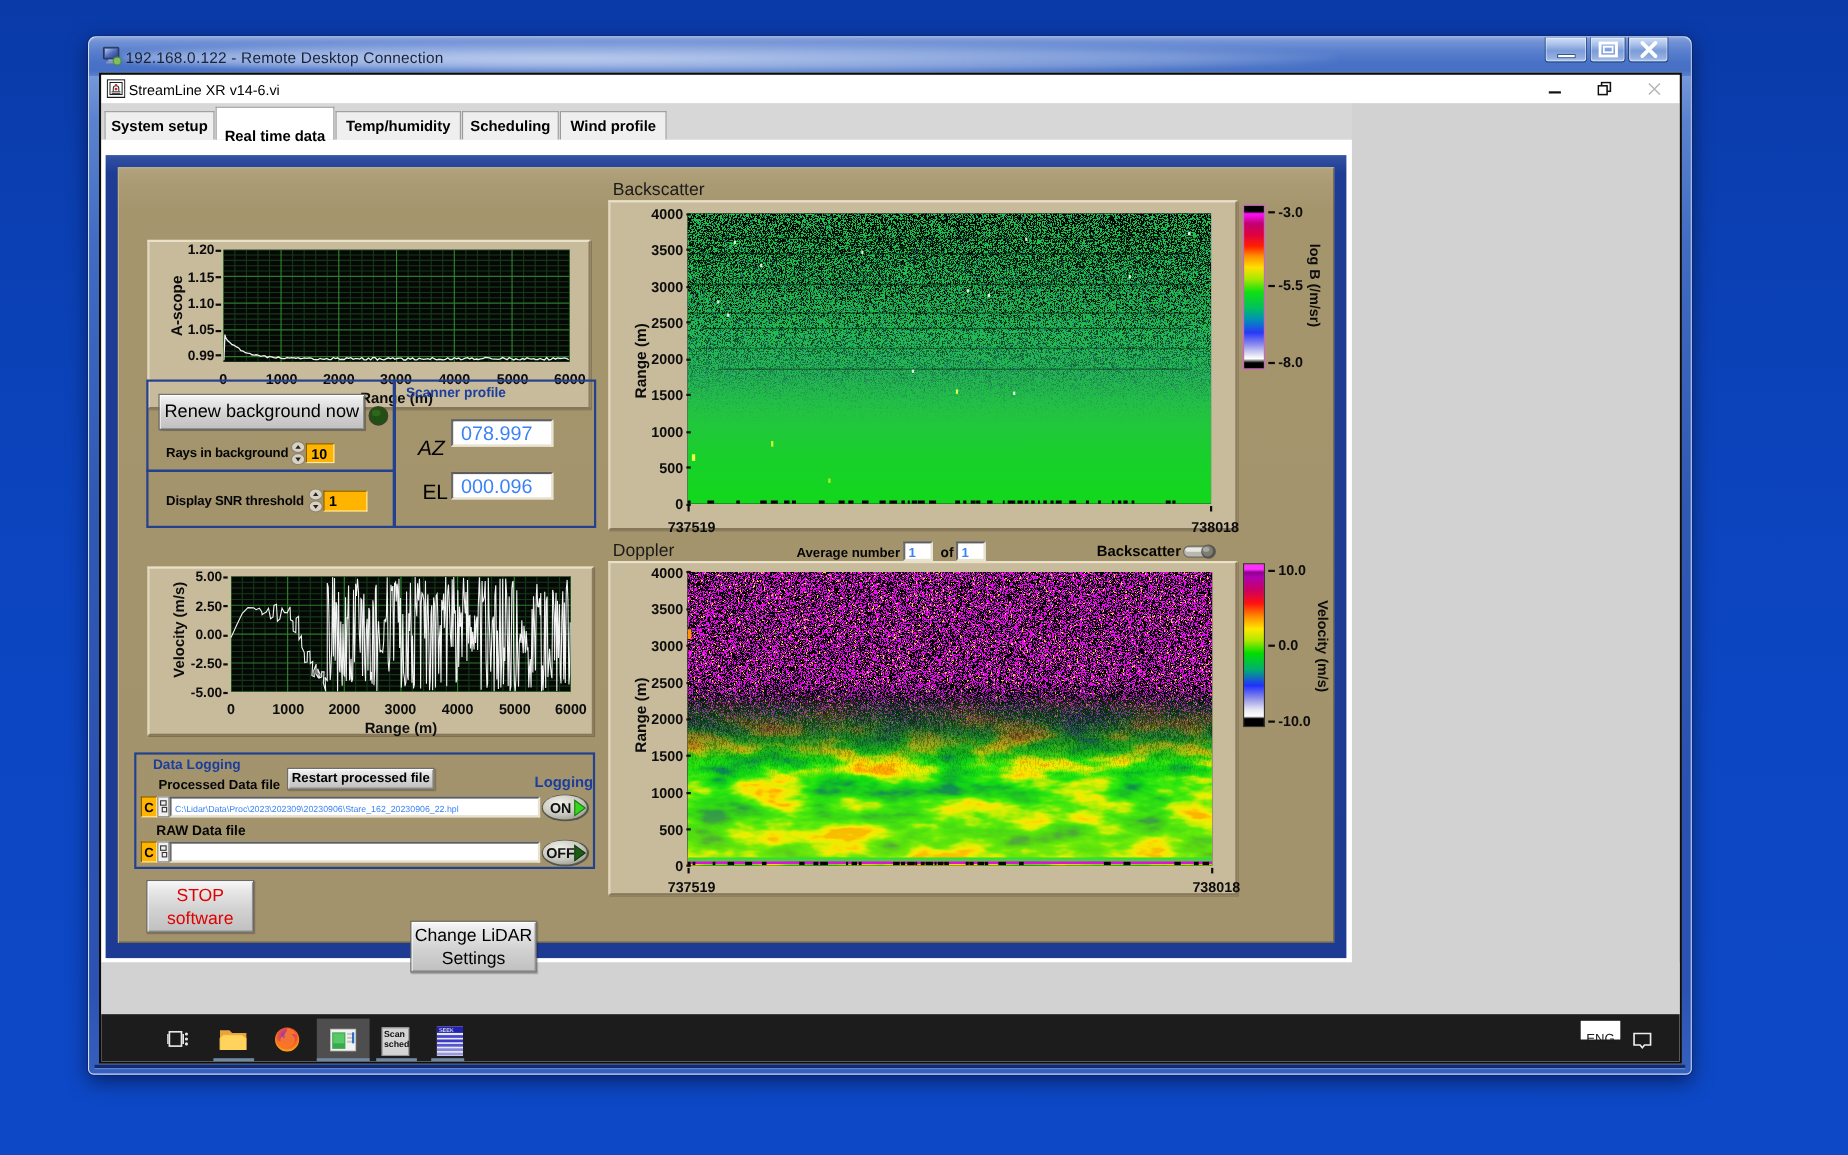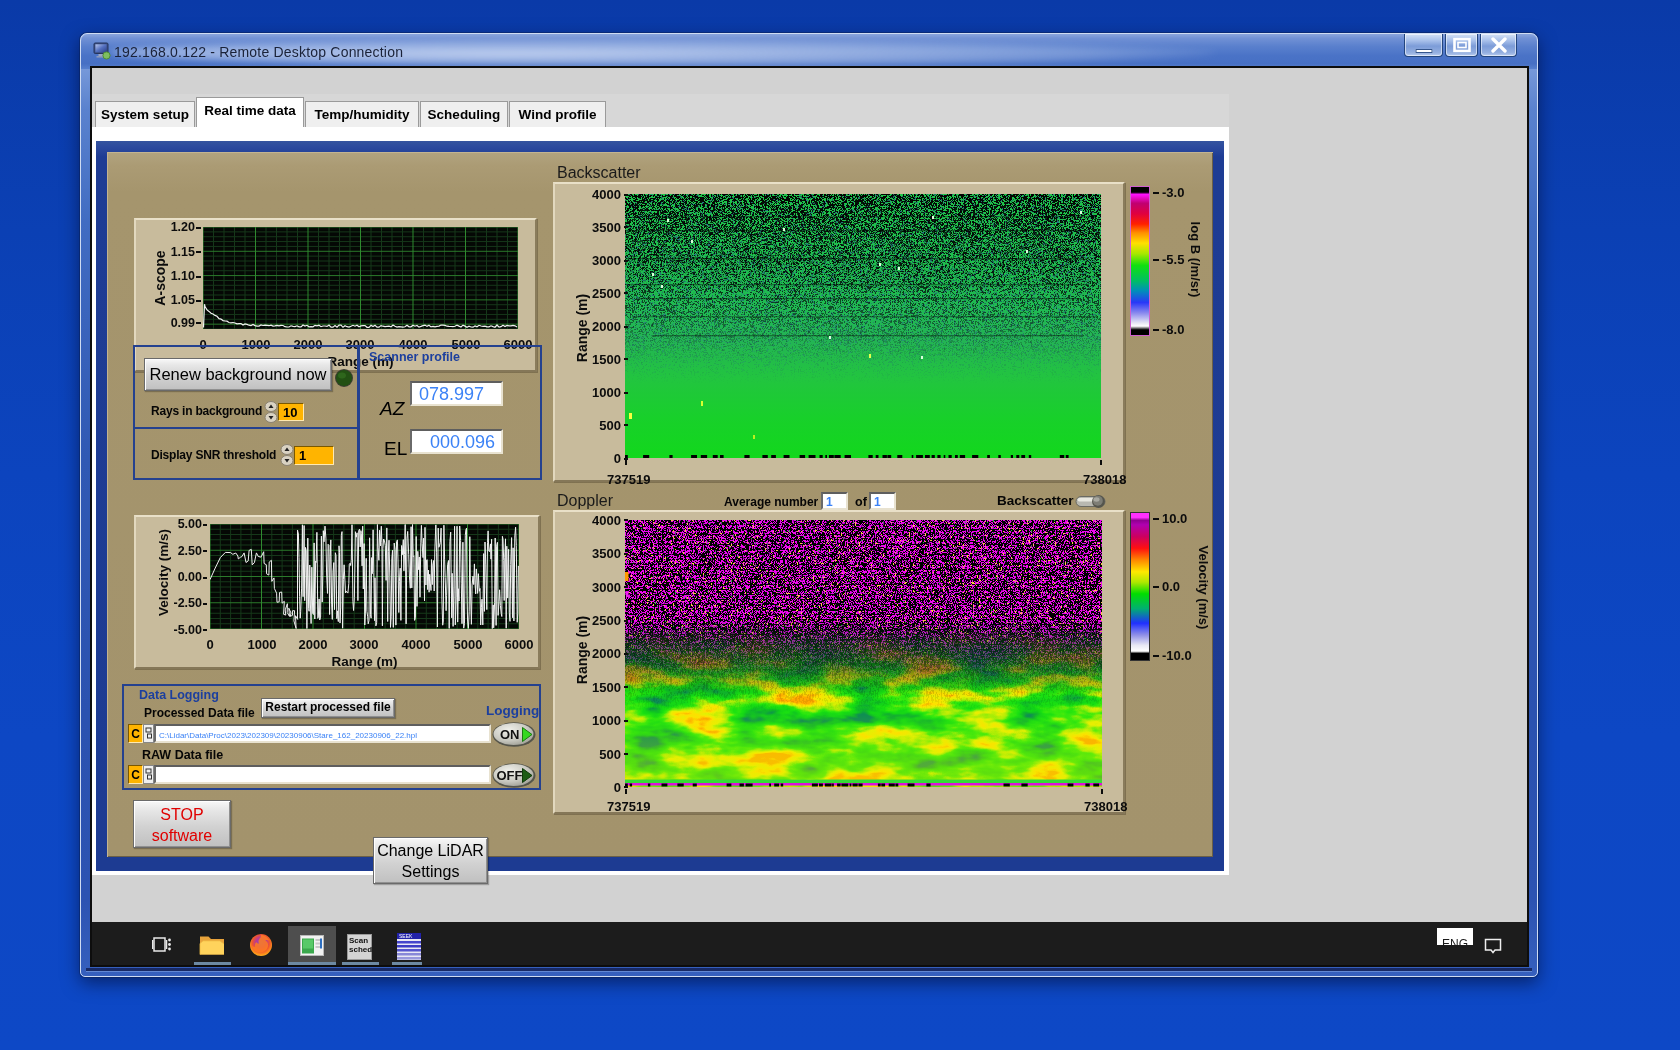--- a/index.html
+++ b/index.html
@@ -21,21 +21,21 @@
  border-radius:0 0 4px 4px;box-shadow:inset 0 0 0 1px rgba(255,255,255,.55);}
 .wbtn .g{position:absolute;left:50%;top:50%;transform:translate(-50%,-50%);}
 #session{position:absolute;left:9px;top:32px;width:1439px;height:901px;background:#d2d2d2;
  border:2px solid #0d0d0d;overflow:hidden;}
 #sltitle{position:absolute;left:0;top:0;width:1435px;height:26px;background:#fff;}
 #sltitle .t{position:absolute;left:25px;top:6px;font-size:13px;color:#000;}
 #tabstrip{position:absolute;left:0;top:26px;width:1141px;height:33px;background:#d7d7d7;}
 #grayside{position:absolute;left:1137px;top:26px;width:298px;height:828px;background:#d2d2d2;}
 .tab{position:absolute;top:7px;height:26px;background:#efefef;border:1px solid #9a9a9a;border-bottom:none;
  font-size:13.5px;font-weight:bold;color:#000;text-align:center;padding-top:5px;}
-.tab.sel{background:#fff;top:3px;height:30px;z-index:2;padding-top:5px;}
+.tab.sel{background:#fff;top:3px;height:30px;z-index:2;padding-top:18px;}
 #whitepane{position:absolute;left:0;top:59px;width:1137px;height:748px;background:#fff;}
 #graybottom{position:absolute;left:0;top:807px;width:1435px;height:47px;background:#d2d2d2;}
 #bluepanel{position:absolute;left:4px;top:73px;width:1128px;height:730px;
  background:linear-gradient(180deg,#35549f 0%,#2c4a9e 6px,#1e3c94 16px,#1d3b92 100%);}
 #tanpanel{position:absolute;left:11px;top:11px;width:1106px;height:705px;
  background:linear-gradient(180deg,#b2a37f 0%,#ab9b74 14px,#a5956d 40px,#a3936c 100%);
  box-shadow:inset 1px 1px 0 #c3b491, inset -1px -1px 0 #6c6046;}
 .cont{position:absolute;background:#c8bb9c;
  border-top:2px solid #e9e0c8;border-left:2px solid #e2d8be;
  border-right:2px solid #8a7c5c;border-bottom:2px solid #857758;
@@ -90,20 +90,39 @@
           <rect x="5" y="5" width="8" height="5" fill="none" stroke="#fff" stroke-width="1.6"></rect>
         </svg>
       </div>
     <div class="wbtn" style="left:1399px;width:37px;">
         <svg class="g" width="18" height="16">
           <path d="M3 2 L15 14 M15 2 L3 14" stroke="#fff" stroke-width="3.4" stroke-linecap="round"></path>
         </svg>
       </div>
   </div>
   <div id="session">
+    <div id="sltitle">
+      <svg style="position:absolute;left:5px;top:4px" width="17" height="17" viewBox="0 0 17 17">
+        <rect x="0.5" y="0.5" width="16" height="16" fill="#fff" stroke="#000" stroke-width="1"></rect>
+        <rect x="3" y="3" width="11" height="11" fill="#fff" stroke="#000" stroke-width="0.8"></rect>
+        <path d="M4.5 11.5 h8 M4.5 13.2 h8" stroke="#000" stroke-width="0.8"></path>
+        <path d="M6 11 v-2.6 a2.5 2.5 0 0 1 5 0 v2.6" fill="none" stroke="#333" stroke-width="1"></path>
+        <circle cx="8.5" cy="9" r="1.3" fill="#cc2222"></circle>
+        <rect x="7.5" y="4.5" width="2" height="1.5" fill="#cc2222"></rect>
+      </svg>
+      <span class="t">StreamLine XR v14-6.vi</span>
+      <div style="position:absolute;left:1316px;top:15px;width:11px;height:1.6px;background:#111;"></div>
+      <svg style="position:absolute;left:1360px;top:6px" width="14" height="14">
+          <rect x="4" y="1" width="8" height="8" fill="#fff" stroke="#111" stroke-width="1.4"></rect>
+          <rect x="1" y="4" width="8" height="8" fill="#fff" stroke="#111" stroke-width="1.4"></rect>
+        </svg>
+      <svg style="position:absolute;left:1405px;top:6px" width="14" height="14">
+          <path d="M2 2 L12 12 M12 2 L2 12" stroke="#b4b4b4" stroke-width="1.3"></path>
+        </svg>
+    </div>
     <div id="tabstrip">
       <div class="tab sel" style="left:104px;width:108px;">Real time data</div>
       <div class="tab" style="left:3px;width:100px;">System setup</div>
       <div class="tab" style="left:213px;width:114px;">Temp/humidity</div>
       <div class="tab" style="left:328px;width:88px;">Scheduling</div>
       <div class="tab" style="left:417px;width:97px;">Wind profile</div>
     </div>
     <div id="grayside"></div>
     <div id="whitepane"></div>
     <div id="graybottom"></div>
@@ -647,21 +666,21 @@
             <ellipse cx="7" cy="5.5" rx="6" ry="5" fill="#d9d2c2" stroke="#8a8272"></ellipse>
             <ellipse cx="7" cy="16.5" rx="6" ry="5" fill="#d9d2c2" stroke="#8a8272"></ellipse>
             <path d="M4.5 7 L7 3.5 L9.5 7 z" fill="#222"></path>
             <path d="M4.5 15 L7 18.5 L9.5 15 z" fill="#222"></path>
           </svg>
 <div class="ofield" style="left:187px;top:294px;width:40px;height:19px;font-size:13px;padding:1px 0 0 4px;">1</div>
 <div class="bluetitle" style="left:262px;top:198px;">Scanner profile</div>
 <div style="position:absolute;left:273px;top:246px;font-size:19px;color:#000;font-style:italic;">AZ</div>
 <div class="wfield" style="left:303px;top:229px;width:93px;height:25px;font-size:18px;padding:1px 0 0 7px;">078.997</div>
 <div style="position:absolute;left:277px;top:286px;font-size:19px;color:#000;">EL</div>
-<div class="wfield" style="left:303px;top:277px;width:93px;height:25px;font-size:18px;padding:1px 0 0 18px;">000.096</div>
+<div class="wfield" style="left:303px;top:277px;width:93px;height:25px;font-size:18px;padding:1px 0 0 7px;">000.096</div>
 <div class="bluebox" style="left:15px;top:532px;width:419px;height:106px;"></div>
 <div class="bluetitle" style="left:32px;top:536px;">Data Logging</div>
 <div class="blk" style="left:37px;top:554px;font-size:12px;">Processed Data file</div>
 <div class="btn3d" style="left:154px;top:546px;width:134px;height:20px;font-size:12px;font-weight:bold;line-height:17px;">Restart processed file</div>
 <div class="bluetitle" style="left:379px;top:551px;font-size:13.5px;">Logging</div>
 <div class="ofield" style="left:21px;top:572px;width:15px;height:19px;font-size:12px;text-align:center;padding-top:2px;">C</div>
 <div style="position:absolute;left:36px;top:572px;width:11px;height:19px;background:#f0f0f0;border:1px solid #888;"><svg width="9" height="17">
               <rect x="2" y="3" width="5" height="4" fill="none" stroke="#333" stroke-width="1"></rect>
               <rect x="3.5" y="9" width="4" height="4" fill="none" stroke="#333" stroke-width="1"></rect>
             </svg></div>

